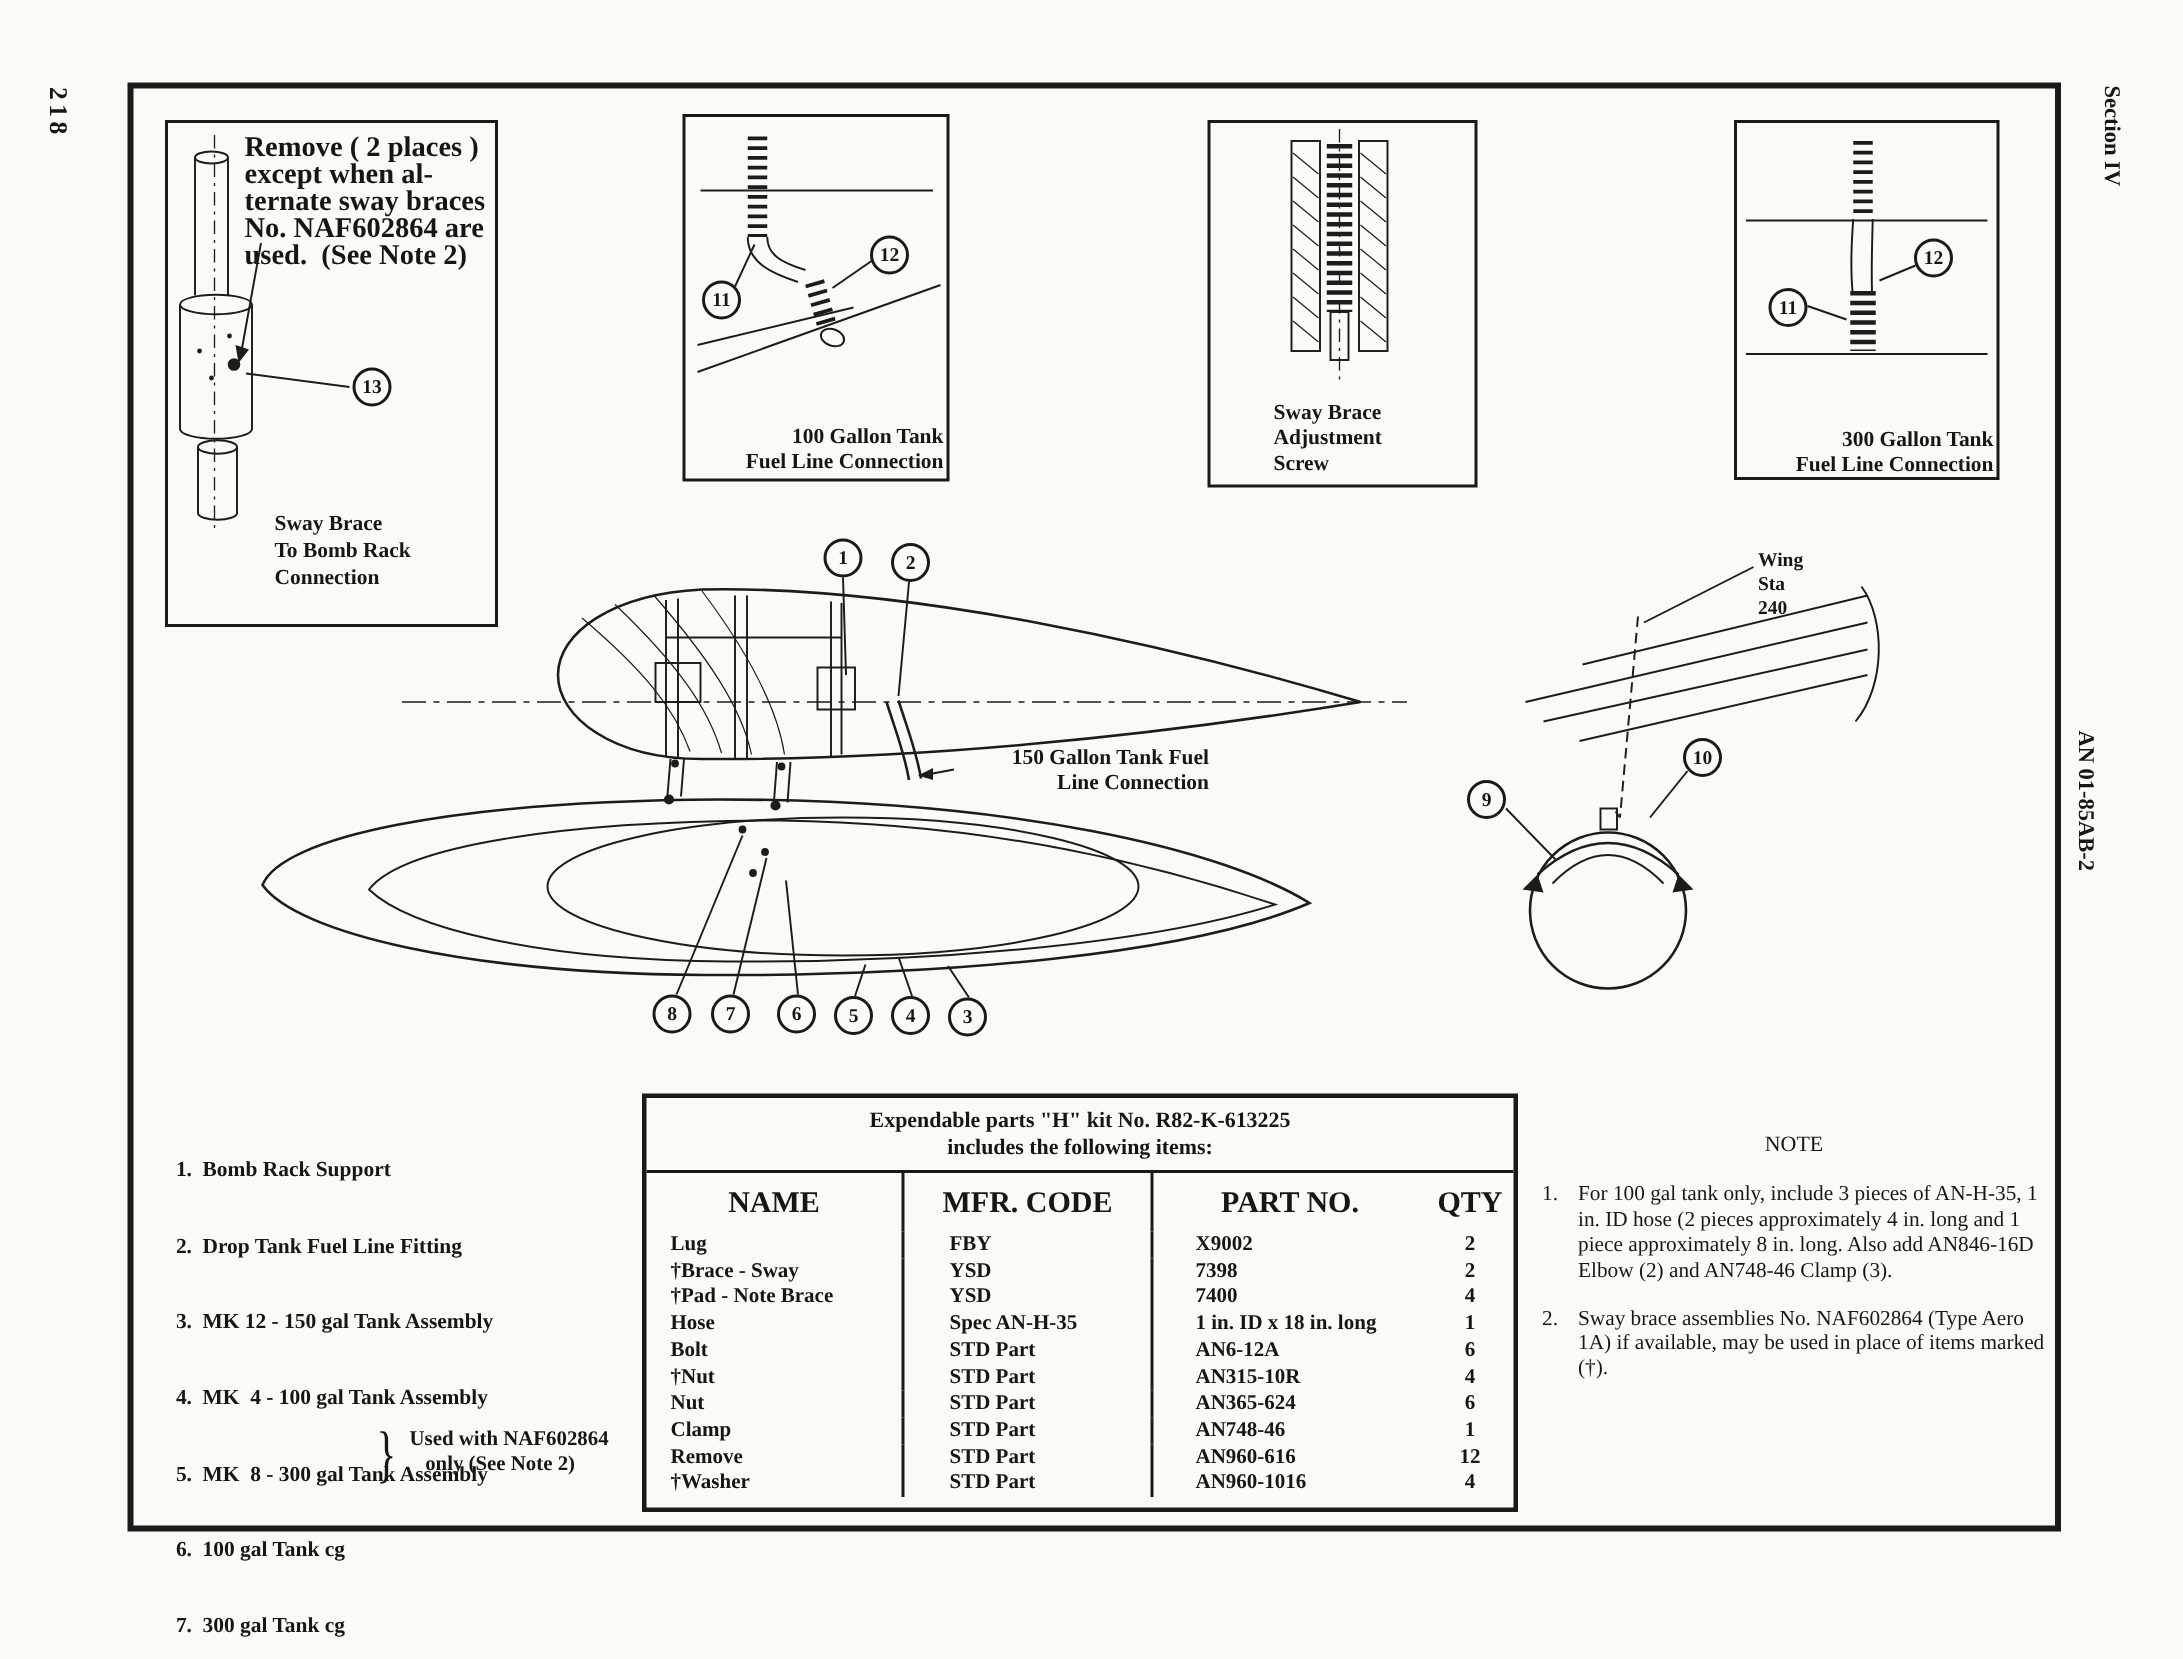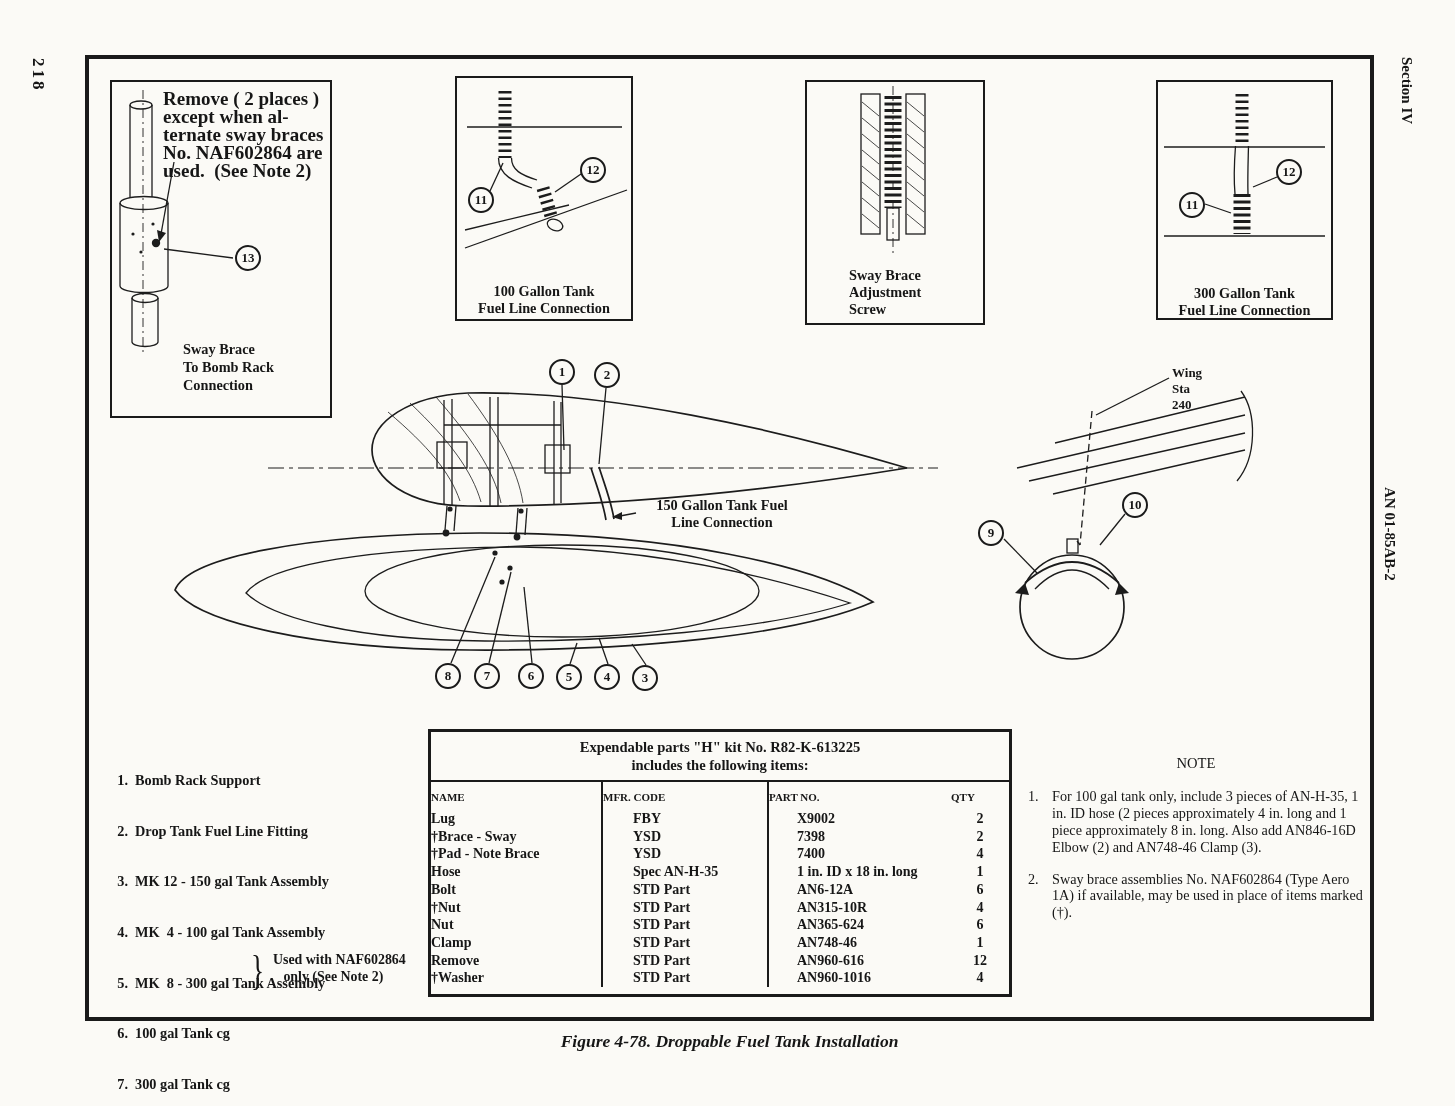--- a/index.html
+++ b/index.html
@@ -4,21 +4,21 @@
 <style>
   *{margin:0;padding:0;box-sizing:border-box}
   body{width:1455px;height:1106px;background:#fbfaf6}
   .page{position:relative;width:1455px;height:1106px;background:#fbfaf6;overflow:hidden;
         font-family:"Liberation Serif","DejaVu Serif",serif;color:#161616}
   .frame{position:absolute;left:85px;top:55px;width:1289px;height:966px;border:4px solid #1a1a1a}
   .inset{position:absolute;border:2.5px solid #1a1a1a}
   .vtext{position:absolute;writing-mode:vertical-rl;font-weight:700;white-space:nowrap}
   .tb{position:absolute;font-weight:700;white-space:pre-line;font-size:14.2px;line-height:17px}
   .pre{white-space:pre}
-  .center{text-align:center}
+  .center{text-align:right}
   .callout{position:absolute;width:26px;height:26px;border:2.2px solid #1a1a1a;border-radius:50%;
            background:#fbfaf6;display:flex;align-items:center;justify-content:center;
            font-size:13px;font-weight:700;z-index:5}
   .diag{position:absolute}
   .diag *{stroke:#1c1c1c;fill:none;stroke-width:1.3px;stroke-linecap:butt}
   .diag .w16{stroke-width:1.7px}
   .diag .thin{stroke-width:.8px}
   .diag .fill{fill:#1c1c1c;stroke:none}
   .diag .cdash{stroke-dasharray:16 5 4 5;stroke-width:1px}
   .diag .cdash2{stroke-dasharray:9 4 2 4;stroke-width:.9px}
@@ -30,24 +30,24 @@
   .pl-row{display:flex}
   .pl-num{width:28px;text-align:right;margin-right:7px;flex:none}
   .brace{position:absolute;left:251px;top:946px;font-size:42px;font-weight:400;
          transform:scaleX(.65);transform-origin:left top;z-index:2}
   .pl-note{position:absolute;left:273px;top:951px;font-weight:700;font-size:13.9px;
            line-height:17px;white-space:pre}
   .ptable{position:absolute;left:428px;top:729px;width:584px;border:3px solid #1a1a1a;font-weight:700}
   .ttl{text-align:center;border-bottom:2.5px solid #1a1a1a;padding:7px 0 6px;
        font-size:14.6px;line-height:17.5px}
   .tgrid{display:grid;grid-template-columns:172px 166px 182px 1fr;padding-bottom:7px}
-  .th{text-align:left;padding:9px 0 7px;font-size:11px}
+  .th{text-align:center;padding:9px 0 7px;font-size:20px}
   .td{font-size:14px;line-height:17.7px}
   .bline{border-right:2px solid #1a1a1a}
-  .c1{}.c2{padding-left:30px}.c3{padding-left:28px}.c4{text-align:center}
+  .c1{padding-left:16px}.c2{padding-left:30px}.c3{padding-left:28px}.c4{text-align:center}
   .noteblk{position:absolute;left:1028px;top:755px;width:336px;font-weight:400;
            font-size:14.2px;line-height:16.9px}
   .note-title{text-align:center;margin-bottom:16px;font-size:14.6px}
   .note-item{display:flex;margin-bottom:15px}
   .nn{flex:none;width:24px}
   .nt{flex:1}
   .figcap{position:absolute;left:85px;top:1031px;width:1289px;text-align:center;
           font-weight:700;font-style:italic;font-size:17.5px}
 </style>
 </head>
@@ -344,15 +344,14 @@
     <div class="note-item">
       <span class="nn">1.</span>
       <span class="nt">For 100 gal tank only, include 3 pieces of AN-H-35, 1 in. ID hose (2 pieces approximately 4 in. long and 1 piece approximately 8 in. long. Also add AN846-16D Elbow (2) and AN748-46 Clamp (3).</span>
     </div>
     <div class="note-item">
       <span class="nn">2.</span>
       <span class="nt">Sway brace assemblies No. NAF602864 (Type Aero 1A) if available, may be used in place of items marked (†).</span>
     </div>
   </div>
 
-  <div class="figcap">Figure 4-78. Droppable Fuel Tank Installation</div>
 
 </div>
 
 </body></html>

